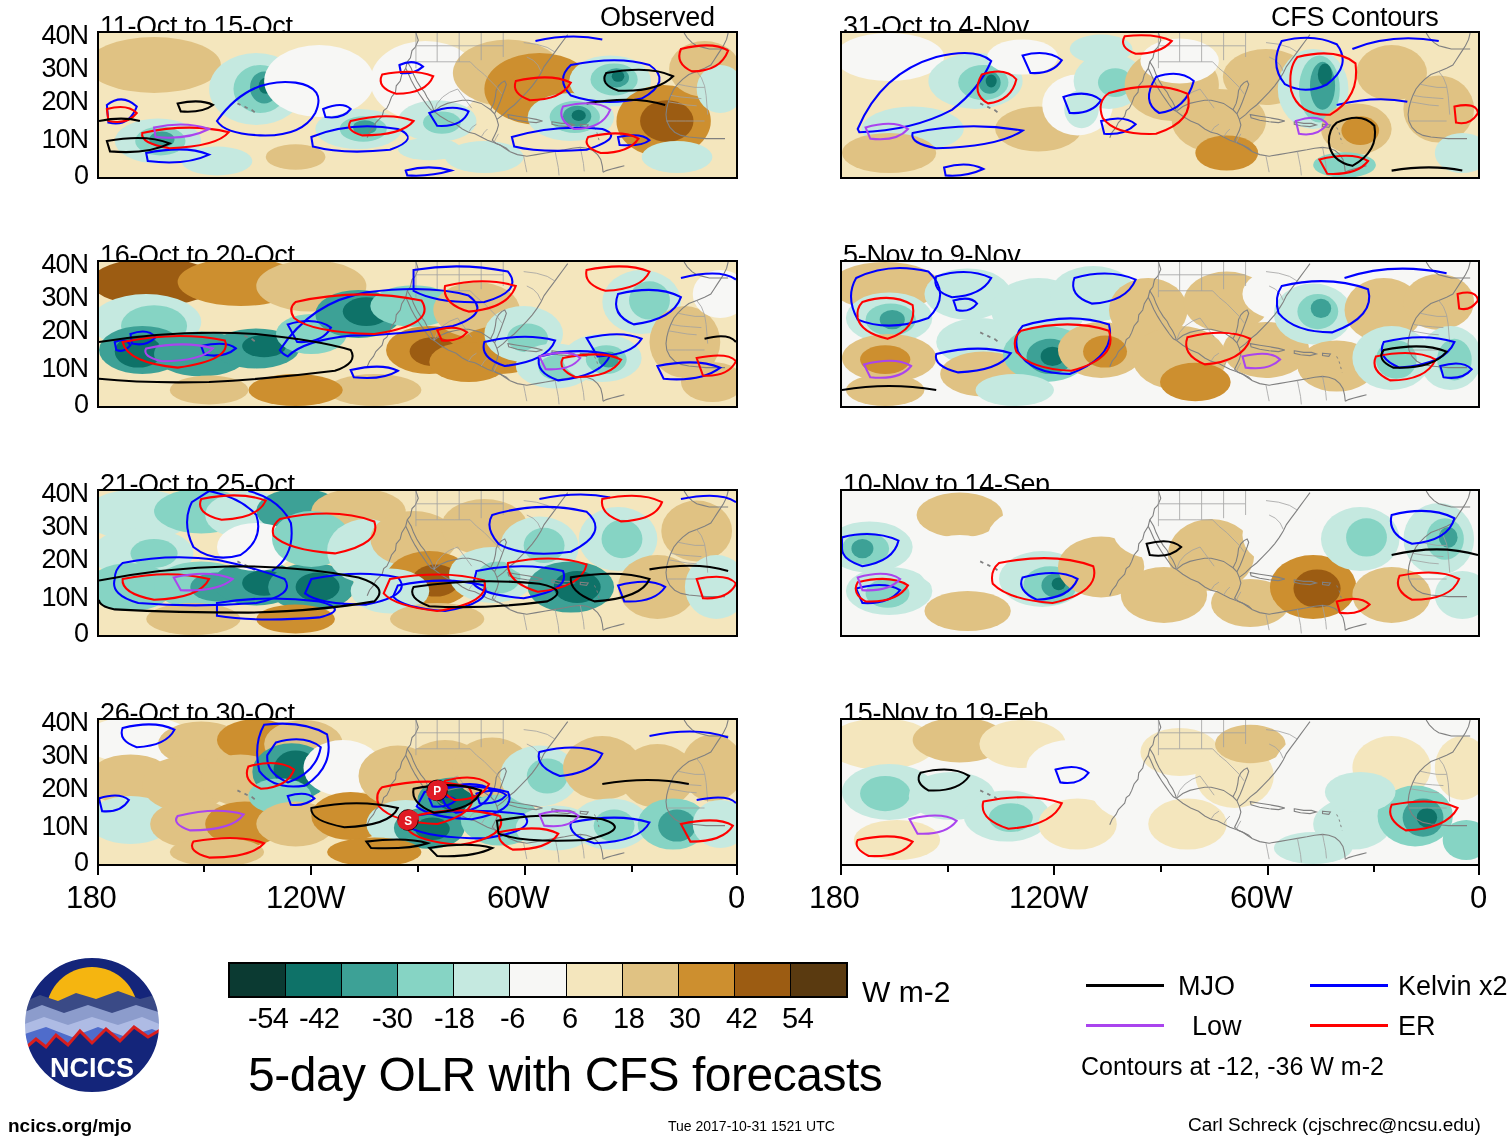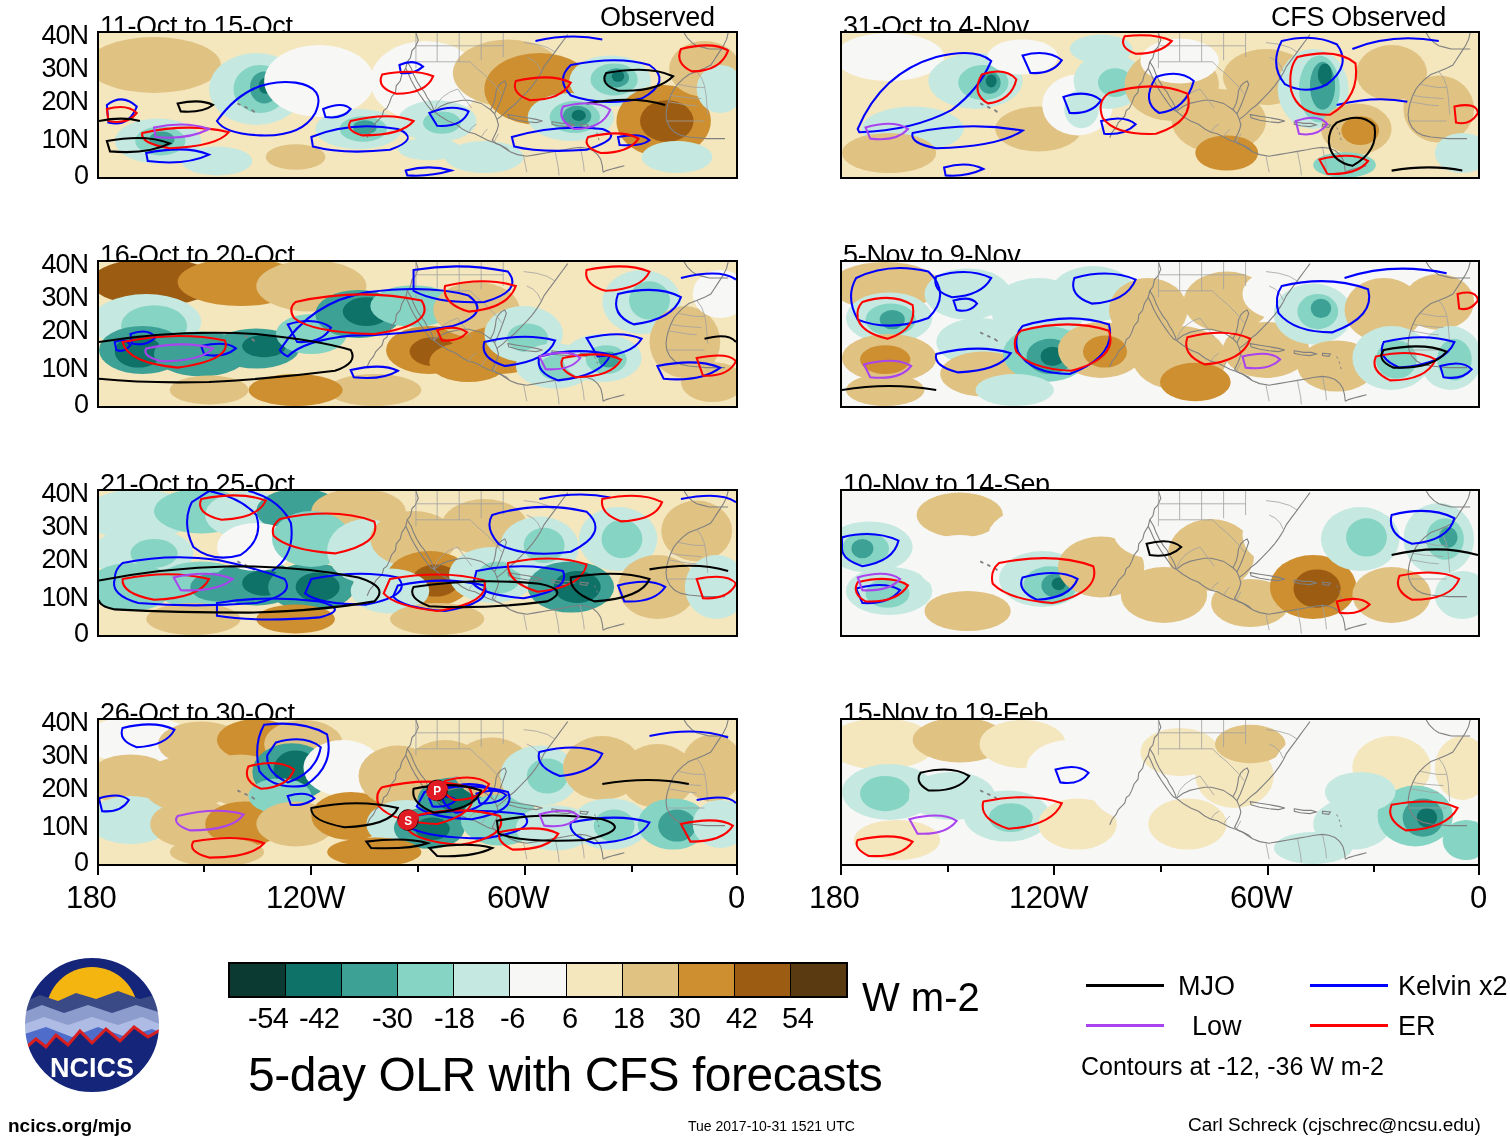--- a/index.html
+++ b/index.html
@@ -12,28 +12,28 @@
   .xlab{position:absolute;font-size:31px;line-height:31px;letter-spacing:-0.5px;}
 
   .map-box{position:absolute;border:2px solid #000;box-sizing:border-box;overflow:hidden;background:#ffffff;}
   .map-box svg{display:block;}
 
   .tick{position:absolute;background:#000;}
 
   .cbar{position:absolute;display:flex;border:2px solid #000;box-sizing:border-box;}
   .cbar div{height:100%;}
   .cbar-lab{position:absolute;font-size:29px;letter-spacing:-0.5px;}
-  .units{position:absolute;font-size:40px;}
+  .units{position:absolute;font-size:30px;}
   .main-title{position:absolute;font-size:48px;letter-spacing:-0.5px;white-space:nowrap;}
 
   .legend-line{position:absolute;height:3px;}
   .legend-text{position:absolute;font-size:27px;white-space:nowrap;}
   .contour-note{position:absolute;font-size:25px;white-space:nowrap;}
   .footer{position:absolute;font-size:19px;white-space:nowrap;}
-  .footer.small{font-size:14px;margin-left:20px;}
+  .footer.small{font-size:14px;}
 
   .logo{position:absolute;}
   .logo-url{position:absolute;font-size:19px;font-weight:bold;}
 </style>
 </head>
 <body>
 
 <div class="fig">
 
   <div class="ylab" style="left:0px;top:22px;width:88px;">40N</div>
@@ -65,21 +65,21 @@
   <div class="panel-title" style="left:100px;top:462px;">21-Oct to 25-Oct</div>
   <div class="panel-title" style="left:100px;top:691px;">26-Oct to 30-Oct</div>
 
   <div class="panel-right-title" style="left:600px;top:4px;">Observed</div>
 
   <div class="panel-title" style="left:843px;top:4px;">31-Oct to 4-Nov</div>
   <div class="panel-title" style="left:843px;top:233px;">5-Nov to 9-Nov</div>
   <div class="panel-title" style="left:843px;top:462px;">10-Nov to 14-Sep</div>
   <div class="panel-title" style="left:843px;top:691px;">15-Nov to 19-Feb</div>
 
-  <div class="panel-right-title" style="left:1271px;top:4px;">CFS Observed</div>
+  <div class="panel-right-title" style="left:1271px;top:4px;">CFS Contours</div>
 
   <svg width="0" height="0" style="position:absolute;">
     <defs>
 
       <g id="coast">
 
         <path d="M403,0 L406,9 L402,18 L398,22 L396,31 L392,36 L390,44 L385,52 L383,60 L378,66 L377,74 L372,80 L369,88 L366,94 L362,97 L360,104 L356,108 L352,112 L349,118 L344,124 L341,131" fill="none" stroke="#808080" stroke-width="1.4"></path>
 
         <path d="M392,36 L397,44 L400,52 L404,60 L409,68 L414,74 L417,80 L421,86 L424,92 L426,98 L422,96 L417,90 L412,83 L407,76 L402,68 L397,59 L393,50 L390,44" fill="none" stroke="#808080" stroke-width="1.4"></path>
 

